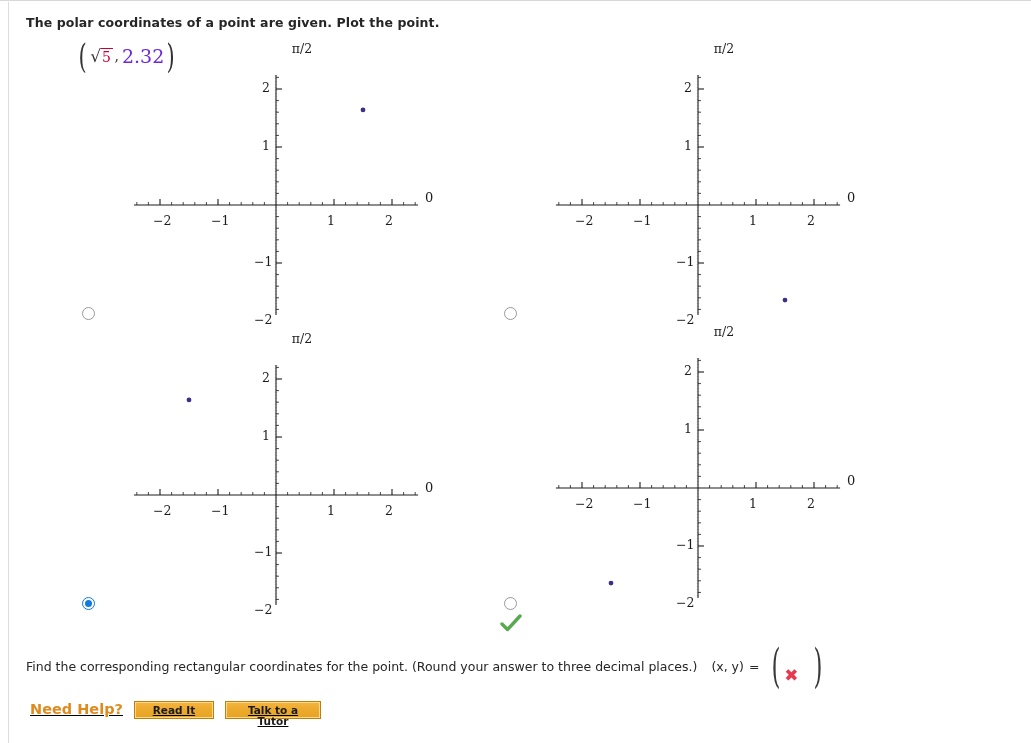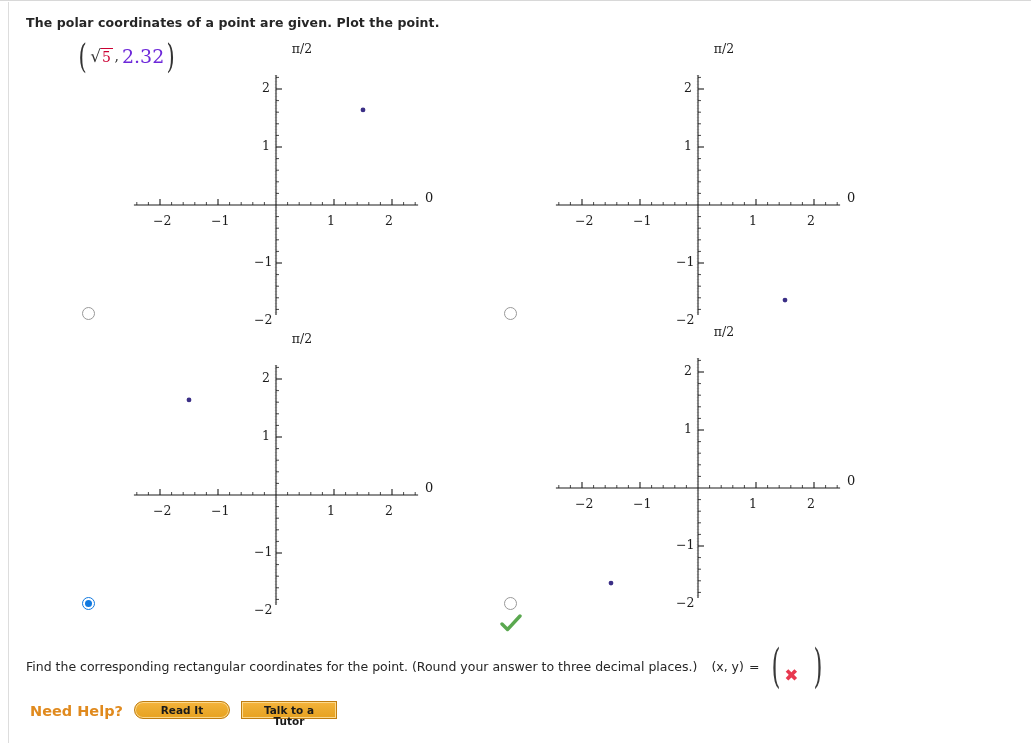--- a/index.html
+++ b/index.html
@@ -121,21 +121,21 @@
     outline: none;
   }
   .x-wrong {
     color: #e8384f; font-size: 17px; font-weight: bold;
     margin-left: 2px; position: relative; top: 9px;
     font-family: "DejaVu Sans", sans-serif;
   }
   
   .need-help {
     position: absolute; left: 30px; top: 700px;
-    display: flex; align-items: flex-end; gap: 11px;
+    display: flex; align-items: flex-start; gap: 11px; text-decoration: underline;
   }
   .need-help-label {
     color: #e08a1e; font-weight: bold; font-size: 14.5px;
     font-family: "DejaVu Sans", "Liberation Sans", sans-serif;
   }
   .help-btn {
     background: linear-gradient(#f6b43c, #ecab2f 45%, #e8a220);
     border: 1px solid #c07d10;
     box-shadow: inset 0 0 0 1px #fbd98d;
     color: #1a1a1a; font-size: 10.5px; font-weight: bold;
@@ -405,16 +405,16 @@
     <span class="answer-text">Find the corresponding rectangular coordinates for the point. (Round your answer to three decimal places.)</span>
     <span class="answer-text" style="margin-left:14px;">(x, y)</span>
     <span class="answer-text" style="margin-left:5px;">=</span>
     <span class="big-paren" style="margin-left:8px;">(</span>
     <span class="x-wrong">✖</span>
     <span class="big-paren" style="margin-left:10px;">)</span>
   </div>
 
   <div class="need-help">
     <span class="need-help-label">Need Help?</span>
-    <button class="help-btn" style="width:96px;border-radius:9px;">Read It</button>
+    <button class="help-btn" style="width:80px;">Read It</button>
     <button class="help-btn" style="width:96px;">Talk to a Tutor</button>
   </div>
 </div>
 
 </body></html>

